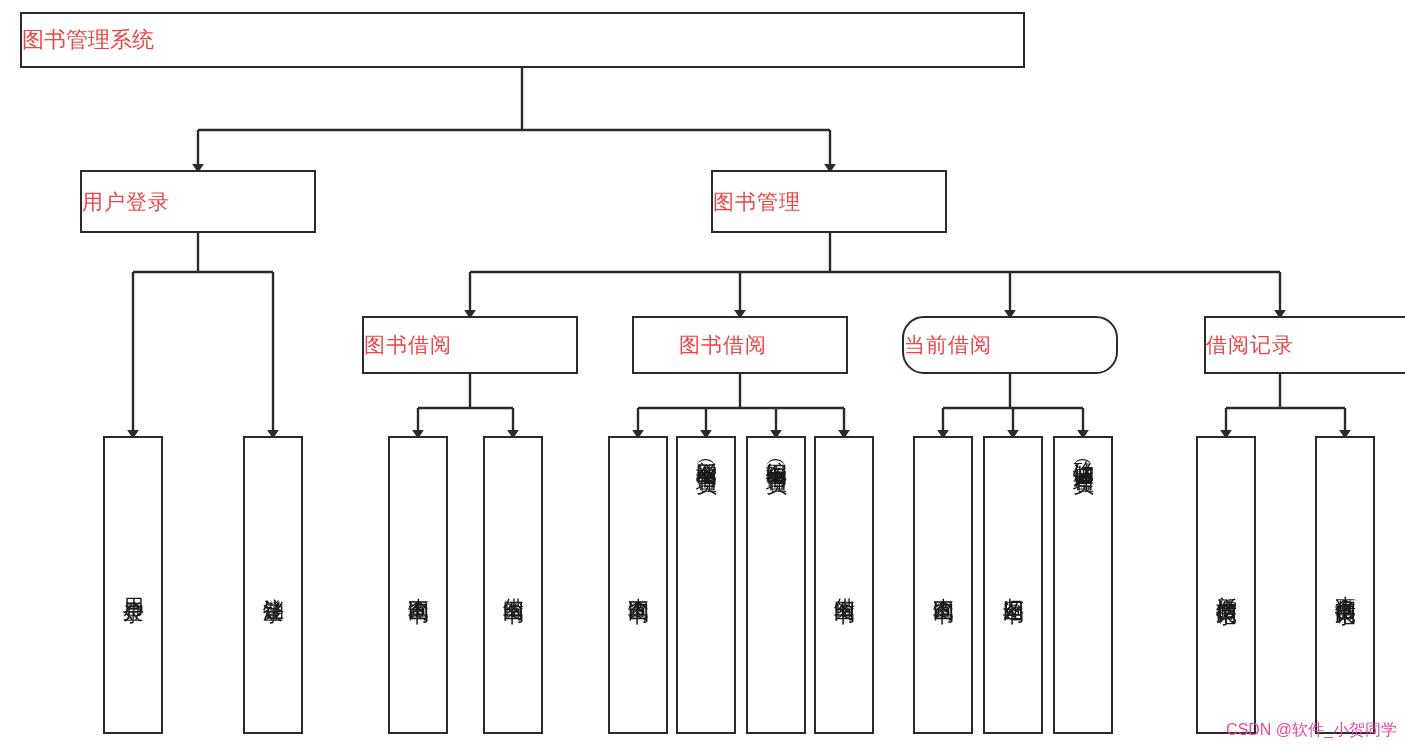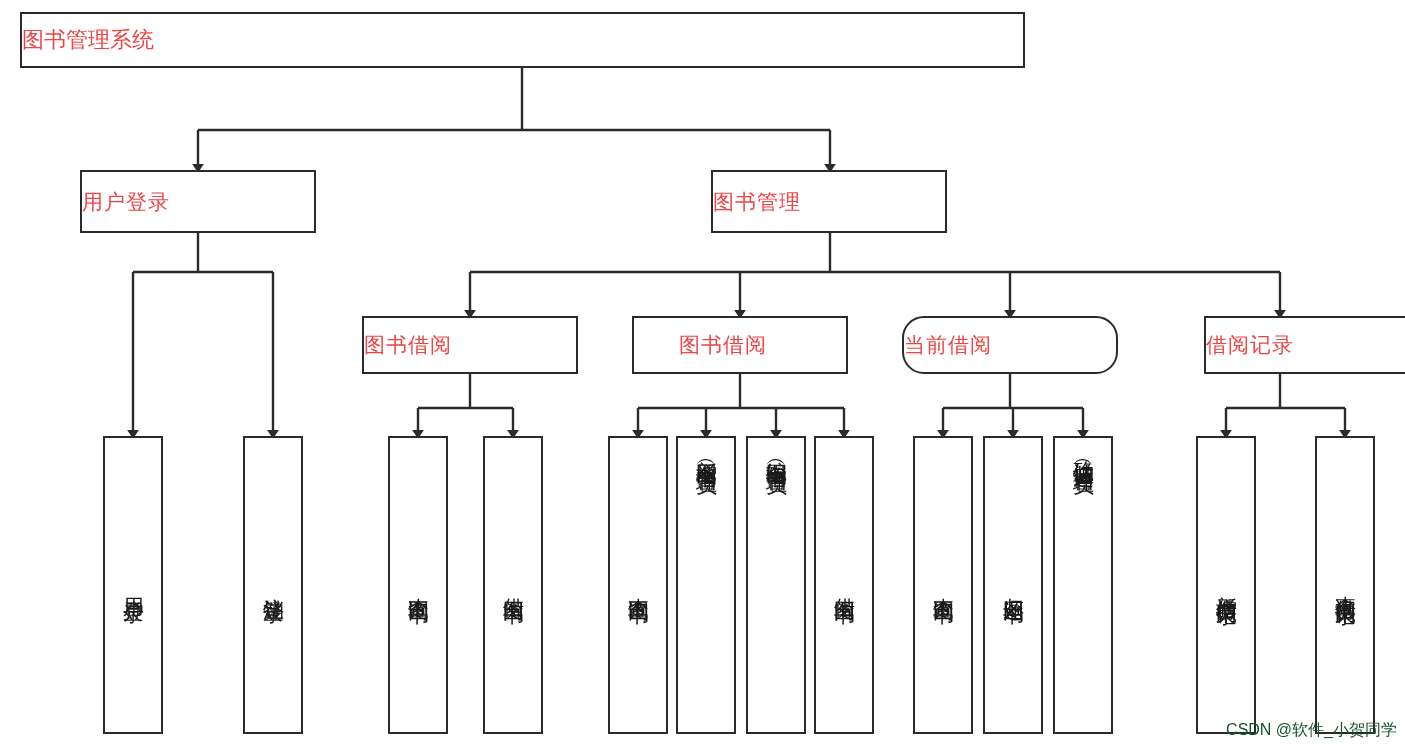--- a/index.html
+++ b/index.html
@@ -45,21 +45,21 @@
     white-space:nowrap;
   }
   
   .leaf.tall .vtext{ align-self:flex-start; margin-top:6px; }
 
   #watermark{
     position:absolute;
     right:8px;
     bottom:6px;
     font-size:16px;
-    color:#14532d;
+    color:#ec4899;
     white-space:nowrap;
     user-select:none;
   }
 </style>
 </head>
 <body>
 
 <div id="stage">
 
   <svg id="wires" viewBox="0 0 1405 747" xmlns="http://www.w3.org/2000/svg">

